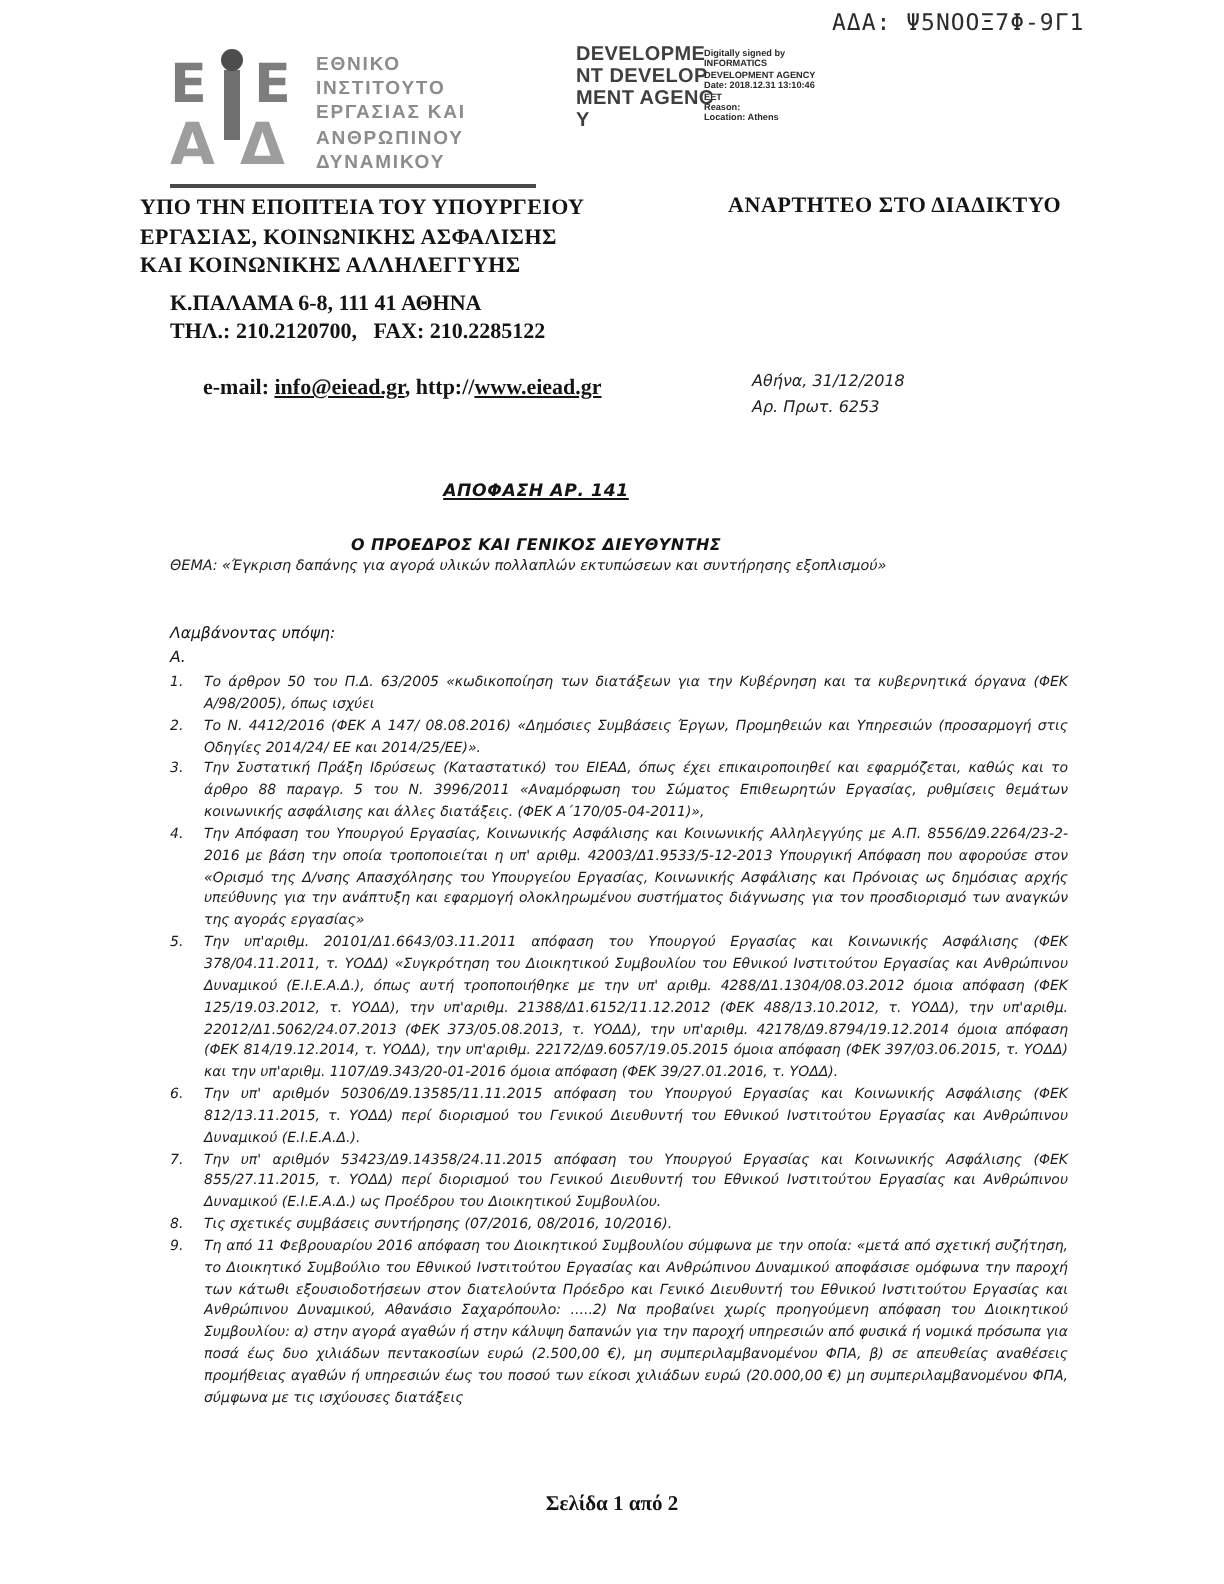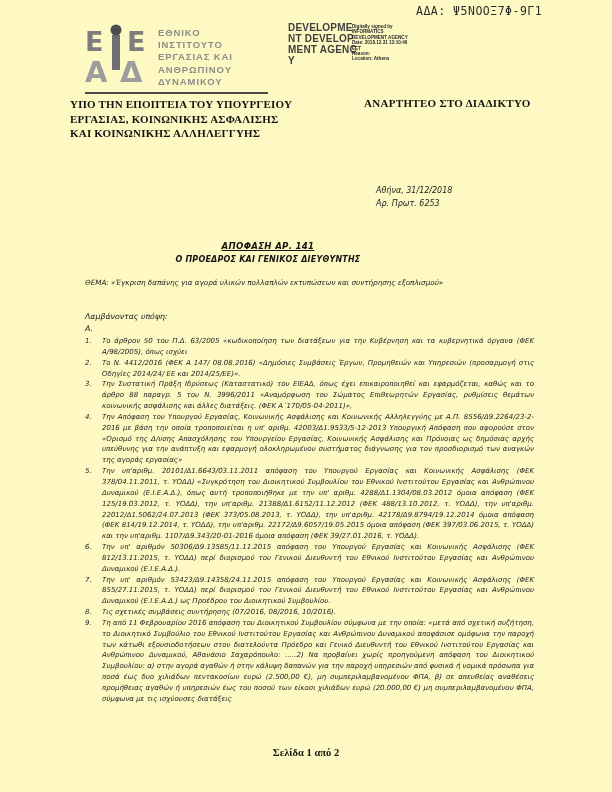--- a/index.html
+++ b/index.html
@@ -1,18 +1,18 @@
 <!DOCTYPE html>
 <html><head>
 <meta charset="utf-8">
 <style>
   html,body { margin:0; padding:0; background:#e8e8e8; }
   .page {
     position:relative; width:612px; height:792px; margin:0 auto;
-    background:#fef9c3; color:#141414; overflow:hidden;
+    background:#ffffff; color:#141414; overflow:hidden;
     font-family:"DejaVu Sans", sans-serif;
   }
   .ada {
     position:absolute; top:4px; left:416px;
     font-family:"DejaVu Sans Mono", monospace;
     font-size:11.5px; letter-spacing:0.5px; color:#2b2b2b;
   }
   .logo-block { position:absolute; top:24px; left:85px; display:flex; gap:9px; }
   .org-name {
     white-space:pre-line; font-family:"Liberation Sans", sans-serif;
@@ -47,21 +47,21 @@
     font-size:11px; line-height:14px;
   }
   .addr-line { white-space:pre-wrap; }
   .doc-link { text-decoration:underline; color:#141414; cursor:pointer; }
   .date-block {
     position:absolute; top:184px; left:376px;
     font-style:italic; font-size:8px; line-height:13px; color:#222;
   }
   .decision { position:absolute; top:241px; left:0; width:536px; text-align:center; font-style:italic; font-weight:bold; }
   .decision-title { font-size:8.6px; text-decoration:underline; letter-spacing:0.3px; }
-  .decision-sub { font-size:8px; margin-top:4px; letter-spacing:0.2px; }
+  .decision-sub { font-size:8px; margin-top:17px; letter-spacing:0.2px; }
   .subject { position:absolute; top:278px; left:85px; width:452px; font-style:italic; font-size:7.2px; color:#222; }
   .considering { position:absolute; top:312px; left:85px; font-style:italic; font-size:7.8px; }
   .section-a { position:absolute; top:324px; left:85px; font-style:italic; font-size:7.8px; }
   .items {
     position:absolute; top:336px; left:85px; width:449px;
     font-style:italic; font-size:7px; line-height:10.85px; color:#1c1c1c;
   }
   .item { display:flex; }
   .item-num { width:17px; flex:none; }
   .item-text { flex:1; text-align:justify; }
@@ -103,20 +103,27 @@
 Date: 2018.12.31 13:10:46
 EET
 Reason:
 Location: Athens</div>
 
   <div class="supervision">ΥΠΟ ΤΗΝ ΕΠΟΠΤΕΙΑ ΤΟΥ ΥΠΟΥΡΓΕΙΟΥ
 ΕΡΓΑΣΙΑΣ, ΚΟΙΝΩΝΙΚΗΣ ΑΣΦΑΛΙΣΗΣ
 ΚΑΙ ΚΟΙΝΩΝΙΚΗΣ ΑΛΛΗΛΕΓΓΥΗΣ</div>
   <div class="anartiteo">ΑΝΑΡΤΗΤΕΟ ΣΤΟ ΔΙΑΔΙΚΤΥΟ</div>
 
+  <div class="address-block">
+    <div class="addr-line">Κ.ΠΑΛΑΜΑ 6-8, 111 41 ΑΘΗΝΑ</div>
+    <div class="addr-line">ΤΗΛ.: 210.2120700,   FAX: 210.2285122</div>
+    <div class="addr-line">
+      <span>e-mail: </span><span class="doc-link">info@eiead.gr</span><span>, http://</span><span class="doc-link">www.eiead.gr</span>
+    </div>
+  </div>
 
   <div class="date-block">
     <div>Αθήνα, 31/12/2018</div>
     <div>Αρ. Πρωτ. 6253</div>
   </div>
 
   <div class="decision">
     <div class="decision-title">ΑΠΟΦΑΣΗ ΑΡ. 141</div>
     <div class="decision-sub">Ο ΠΡΟΕΔΡΟΣ ΚΑΙ ΓΕΝΙΚΟΣ ΔΙΕΥΘΥΝΤΗΣ</div>
   </div>

